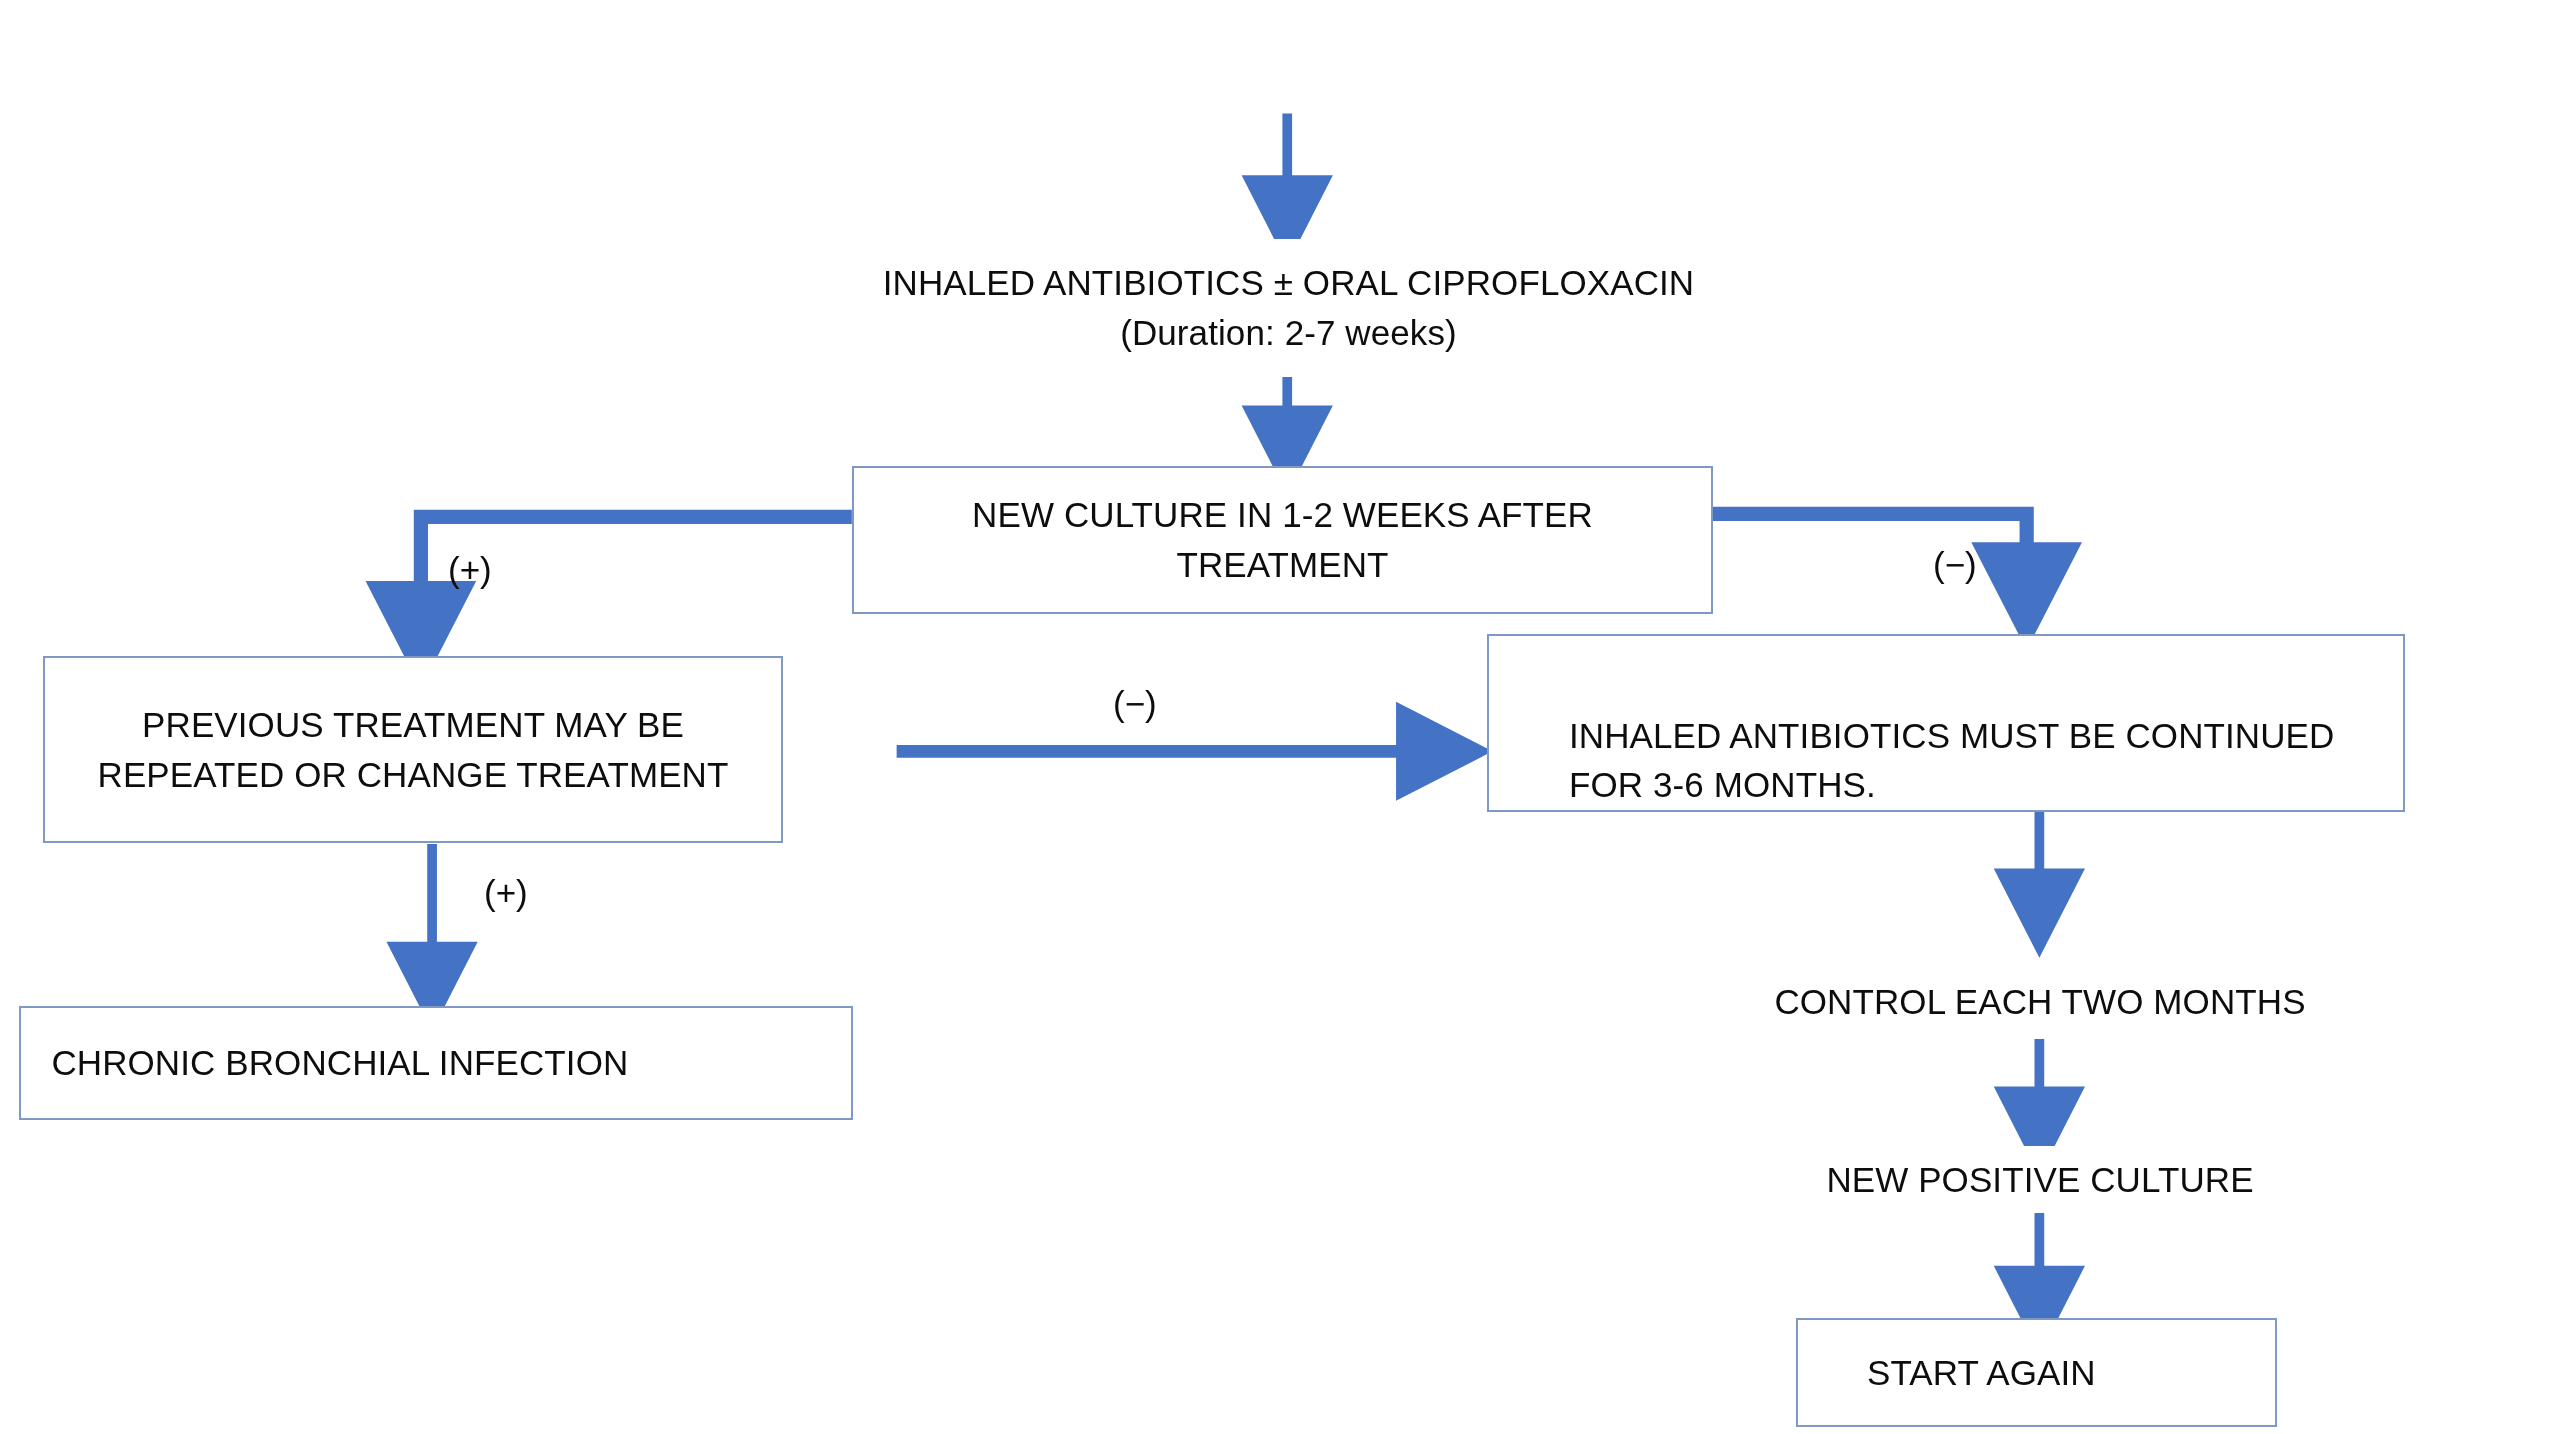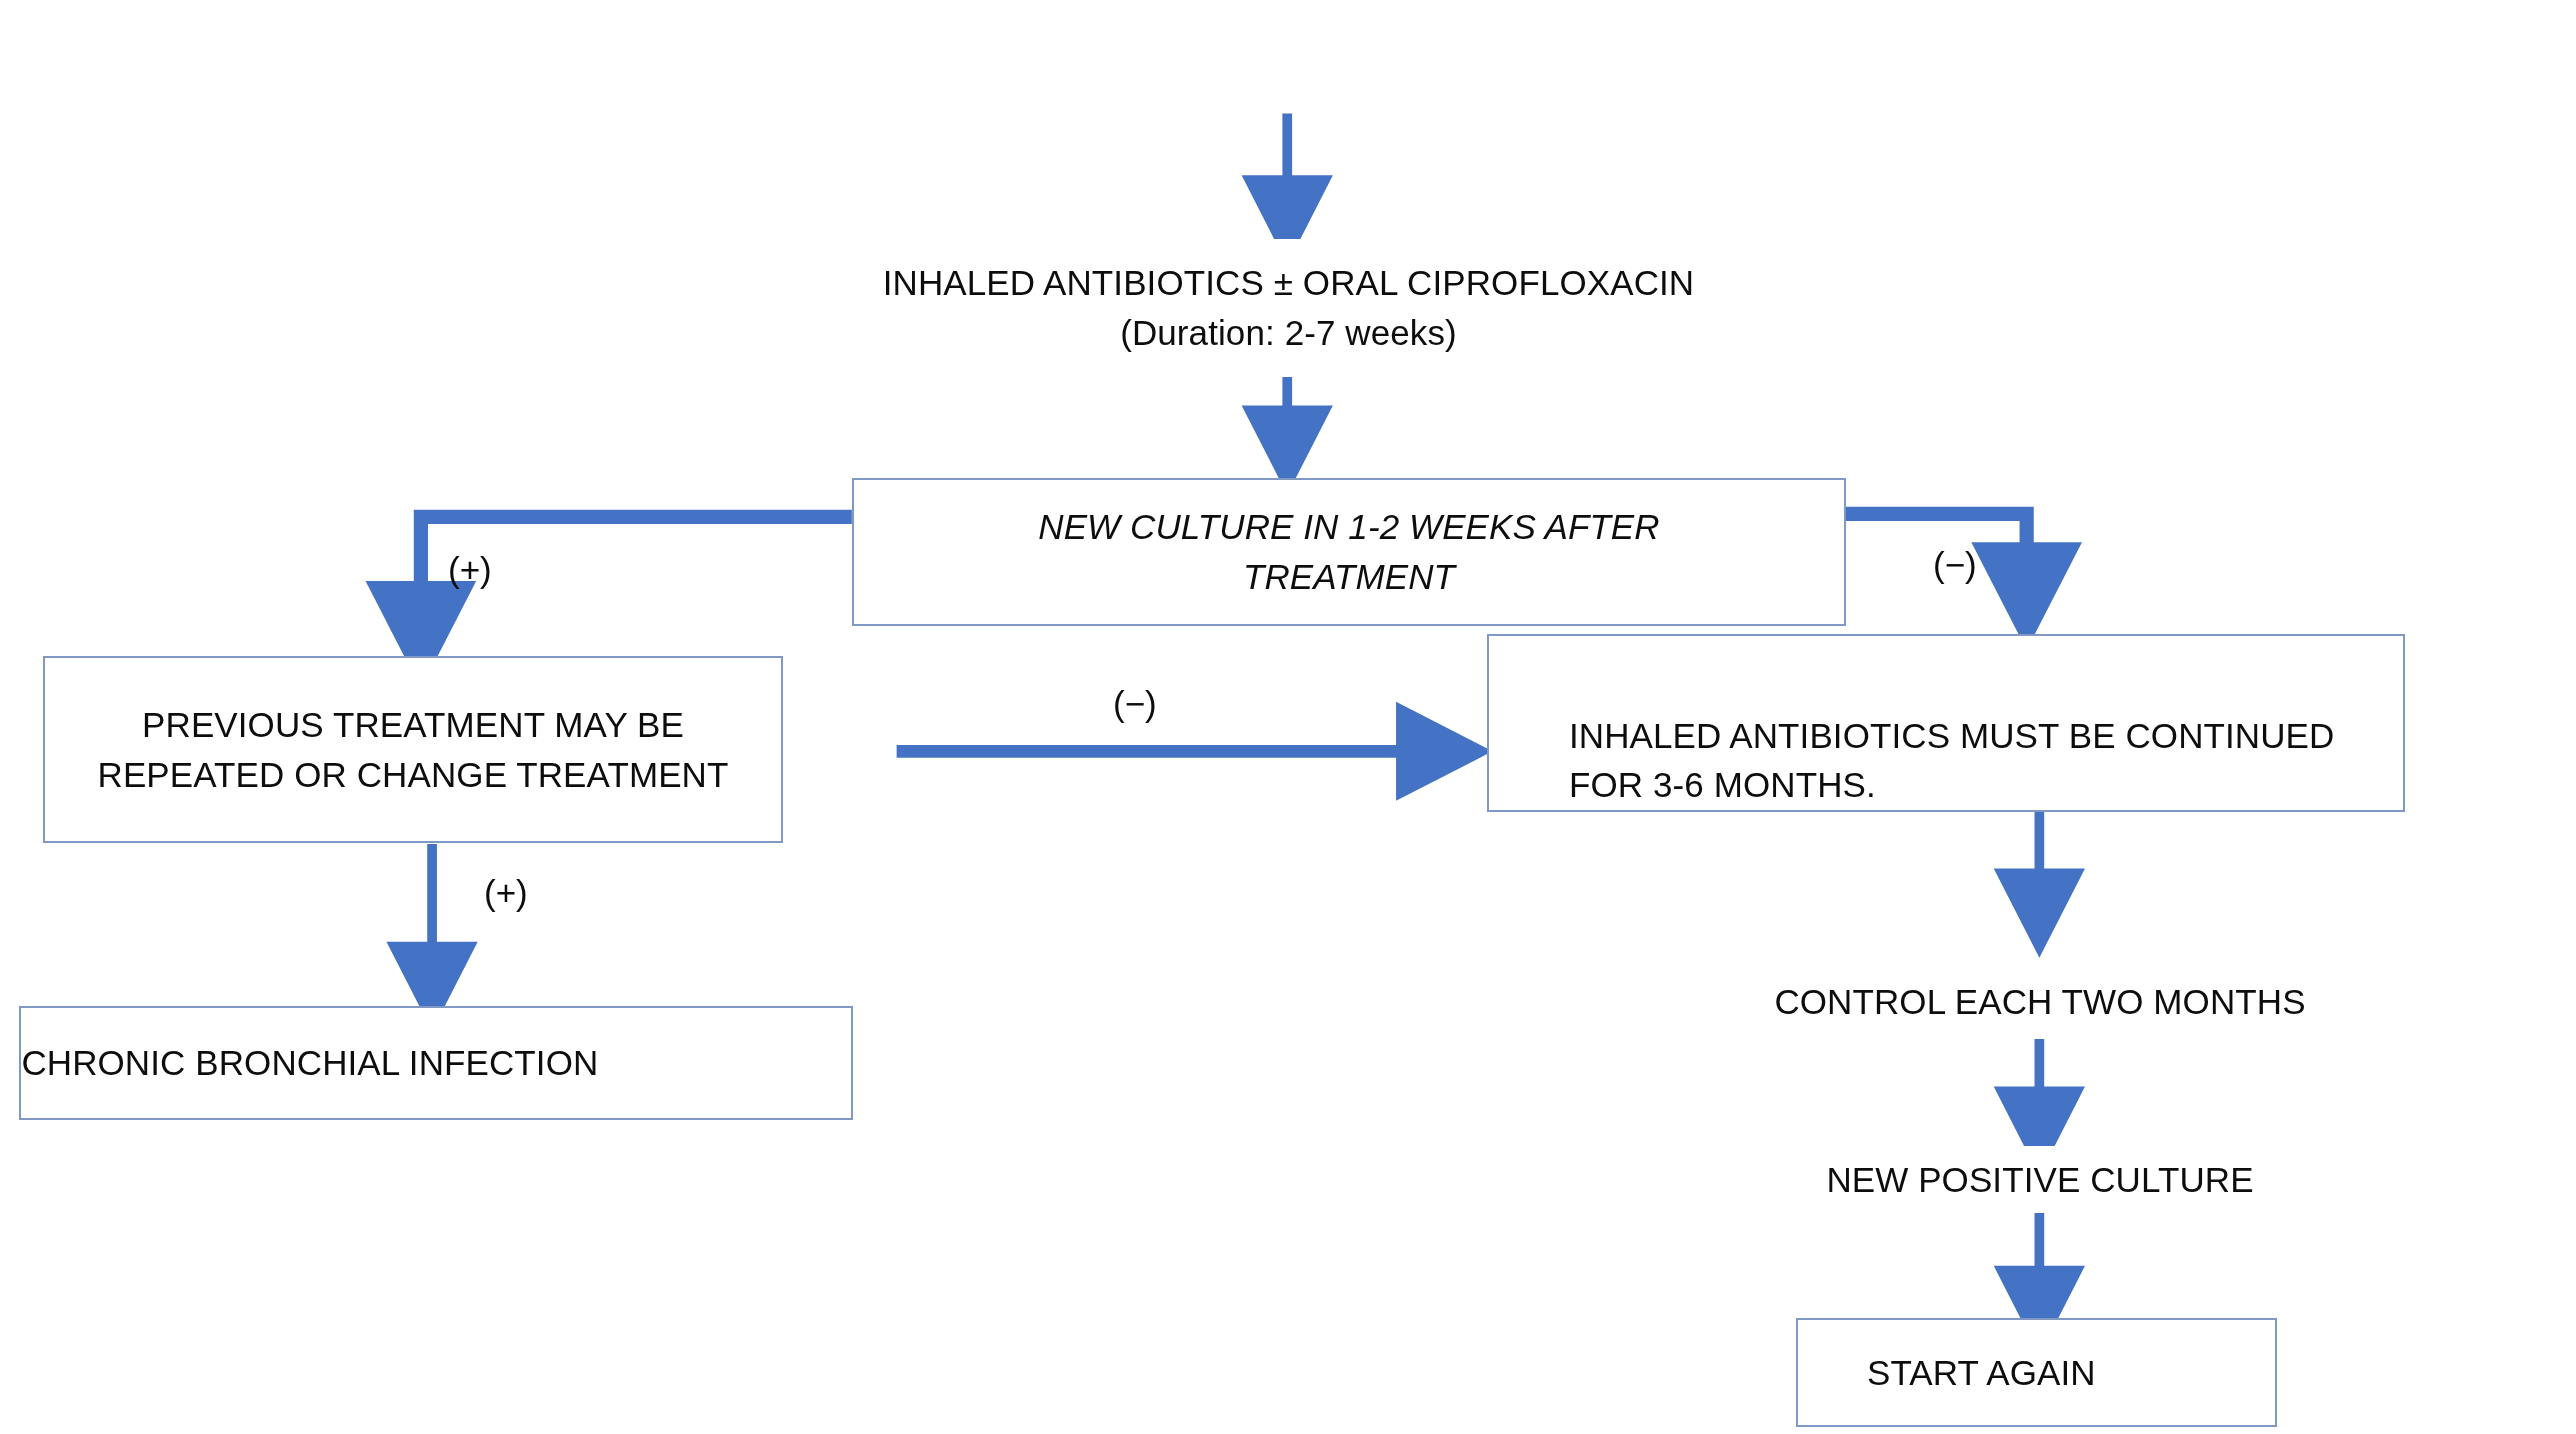--- a/index.html
+++ b/index.html
@@ -90,36 +90,36 @@
 
     <line x1="2730" y1="1608" x2="2730" y2="1752" stroke="#4472C4" stroke-width="13" marker-end="url(#ah-thin)"></line>
   </svg>
 
 
   <div class="node plain center" style="left:747px; top:239px; width:1083px; height:138px;">
     <div class="txt">INHALED ANTIBIOTICS ± ORAL CIPROFLOXACIN
 (Duration: 2-7 weeks)</div>
   </div>
 
-  <div class="node boxed center" style="left:852px; top:478px; width:994px; height:148px;font-style:italic;">
+  <div class="node boxed center" style="left:852px; top:466px; width:861px; height:148px;">
     <div class="txt">NEW CULTURE IN 1-2 WEEKS AFTER
 TREATMENT</div>
   </div>
 
   <div class="node boxed center" style="left:43px; top:656px; width:740px; height:187px;">
     <div class="txt">PREVIOUS TREATMENT MAY BE
 REPEATED OR CHANGE TREATMENT</div>
   </div>
 
   <div class="node boxed left" style="left:1487px; top:634px; width:918px; height:178px; padding-left:80px; padding-right:22.4px;align-items:flex-end;">
     <div class="txt">INHALED ANTIBIOTICS MUST BE CONTINUED
 FOR  3-6 MONTHS.</div>
   </div>
 
-  <div class="node boxed left" style="left:19.4px; top:1006px; width:834px; height:114px; ">
+  <div class="node boxed left" style="left:19.4px; top:1006px; width:834px; height:114px; padding-left:30px;">
     <div class="txt">CHRONIC BRONCHIAL INFECTION</div>
   </div>
 
   <div class="node plain center" style="left:1629px; top:1146px; width:822px; height:67px;">
     <div class="txt">NEW POSITIVE CULTURE</div>
   </div>
 
   <div class="node plain center" style="left:1629px; top:964px; width:822px; height:75px;">
     <div class="txt">CONTROL EACH TWO MONTHS</div>
   </div>

